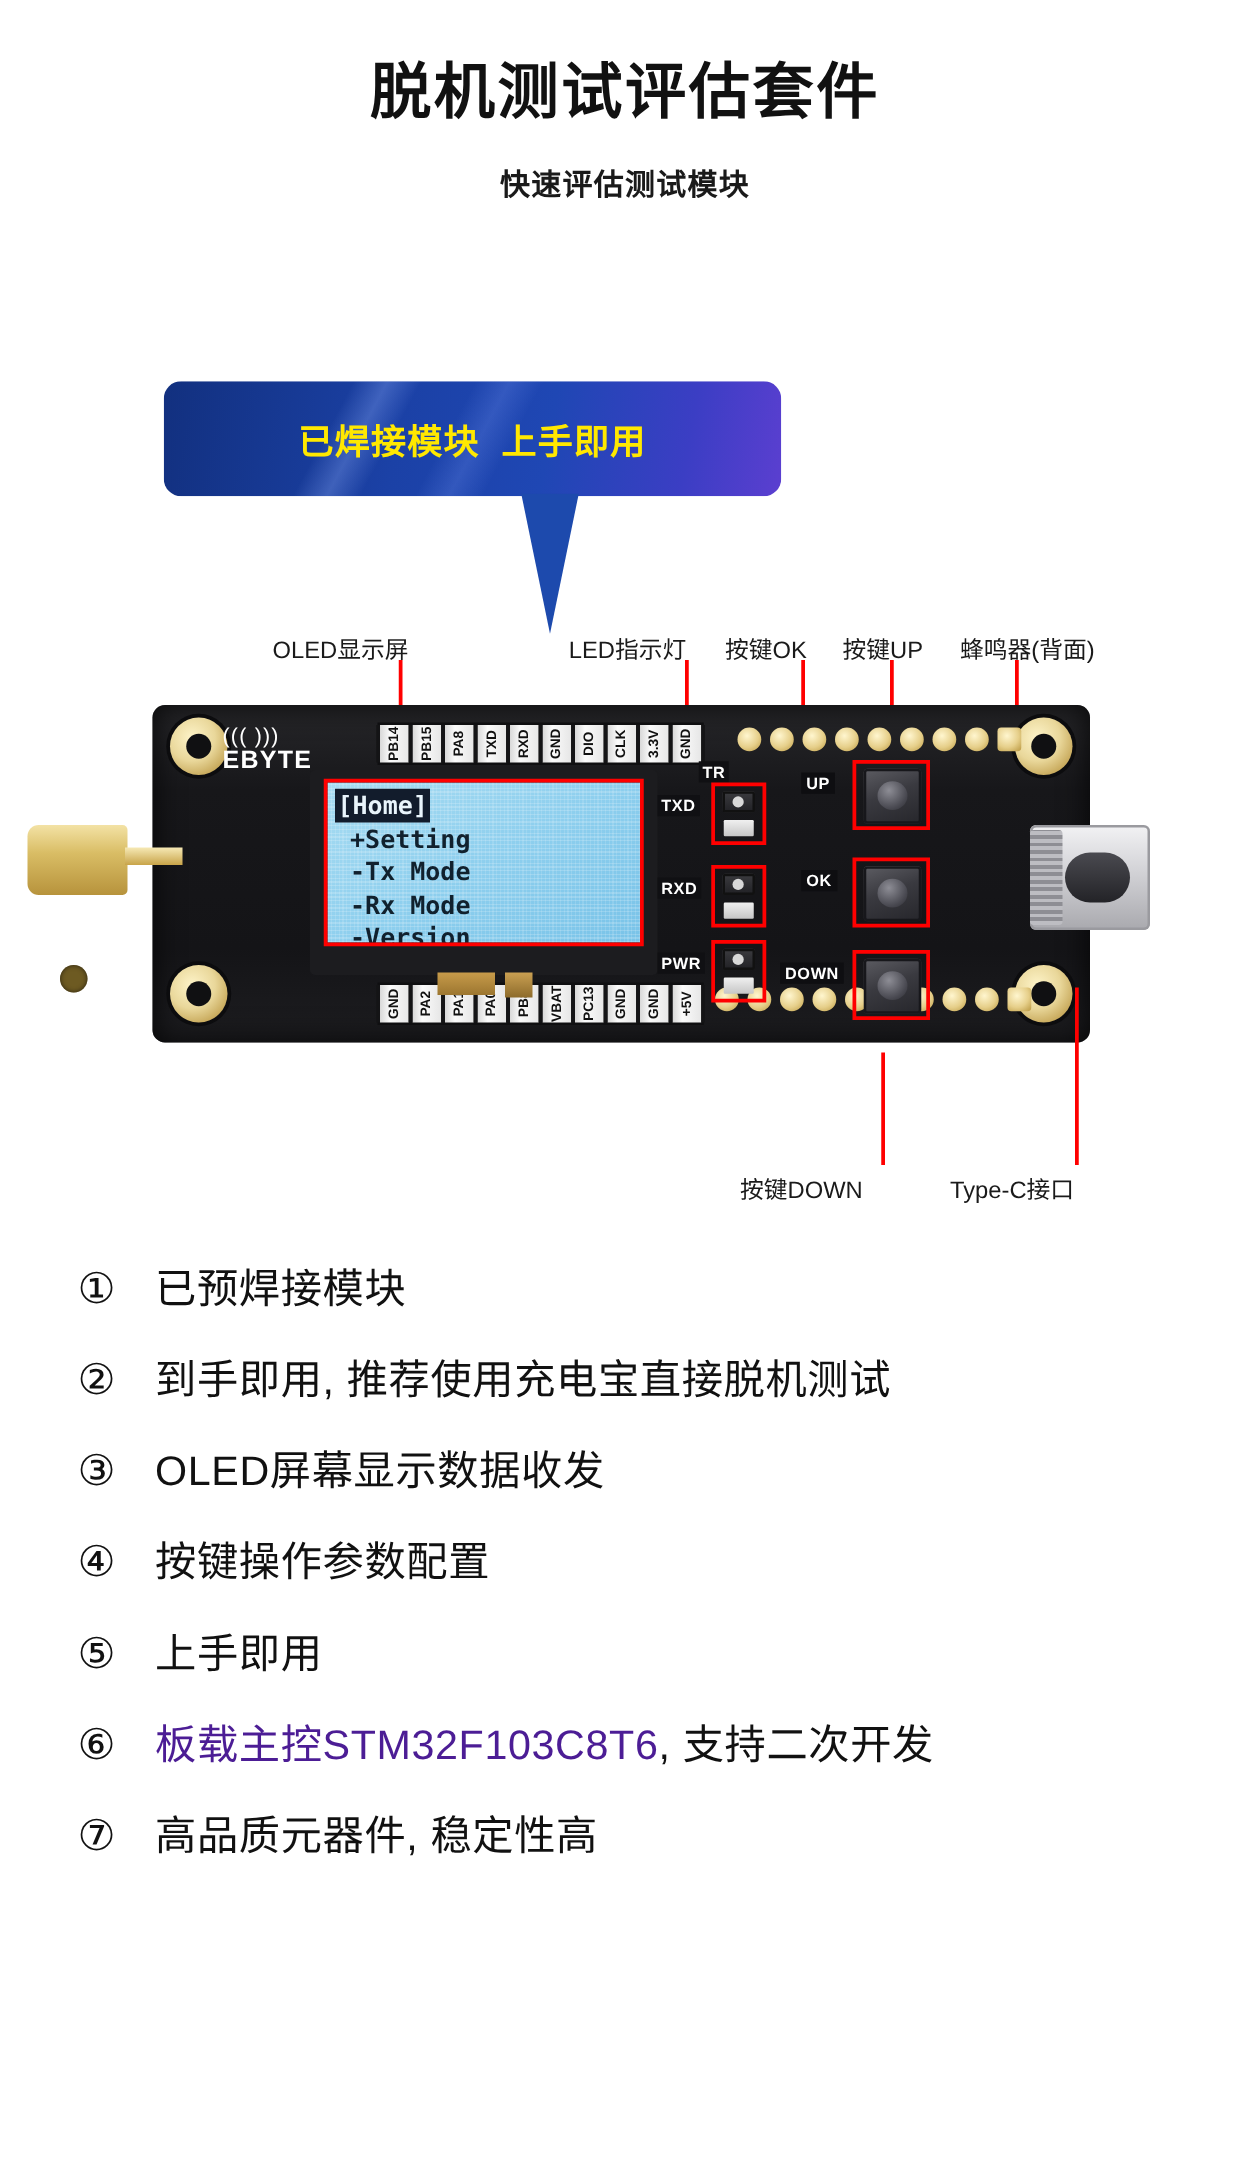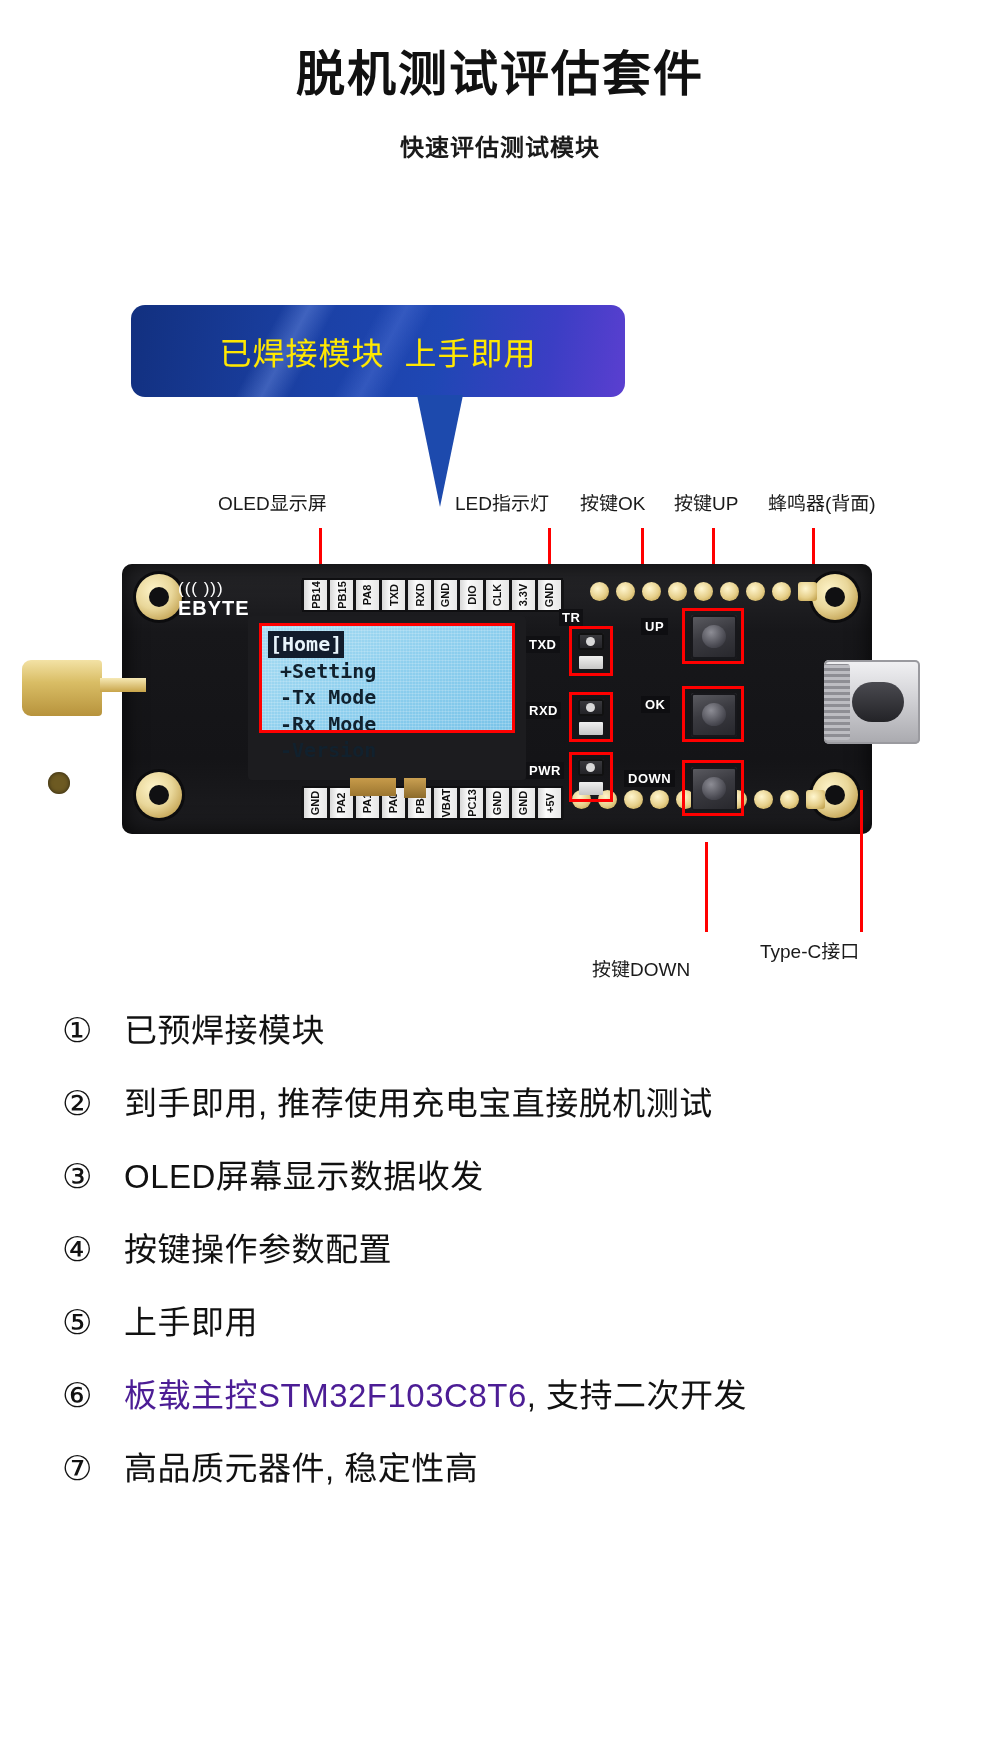--- a/index.html
+++ b/index.html
@@ -29,33 +29,33 @@
   .banner {
     position:absolute; left:131px; top:0; width:494px; height:92px;
     border-radius:14px;
     background:
       linear-gradient(118deg, rgba(255,255,255,0.00) 28%, rgba(150,180,255,0.30) 33%, rgba(255,255,255,0.00) 38%),
       linear-gradient(118deg, rgba(255,255,255,0.00) 46%, rgba(130,160,250,0.22) 51%, rgba(255,255,255,0.00) 56%),
       linear-gradient(100deg, #12307f 0%, #1b41a6 38%, #1f47b4 62%, #3b3ec4 84%, #5b3fd0 100%);
     display:flex; align-items:center; justify-content:center;
   }
   .banner-text {
-    color:#ffe800; font-size:32px; font-weight:normal; letter-spacing:1px;
+    color:#ffe800; font-size:28px; font-weight:bold; letter-spacing:1px;
     white-space:pre;
   }
   .banner-tail {
     position:absolute; left:417px; top:90px;
     width:0; height:0;
     border-left:23px solid transparent;
     border-right:23px solid transparent;
     border-top:112px solid #1d4aad;
   }
 
   
-  .labels-top { position:absolute; left:0; top:488px; width:832px; height:30px; }
+  .labels-top { position:absolute; left:0; top:504px; width:832px; height:30px; }
   .lbl {
     position:absolute; font-size:19px; color:#1a1a1a; white-space:nowrap;
   }
 
   
   .leader { position:absolute; background:#ff0000; }
 
   
   .board-area { position:absolute; left:0; top:556px; width:1000px; height:320px; }
   .board {
@@ -117,21 +117,21 @@
     background:radial-gradient(circle at 40% 35%, #fff6cf, #e6cf8a 55%, #b9973f 100%);
   }
   .pad.sq { border-radius:3px; }
 
   
   .oled-frame {
     position:absolute; left:126px; top:52px; width:278px; height:164px;
     background:#1c1c1f; border-radius:4px;
   }
   .oled-screen {
-    position:absolute; left:14px; top:10px; width:250px; height:104px;
+    position:absolute; left:14px; top:10px; width:250px; height:128px;
     background:
       repeating-linear-gradient(0deg, rgba(255,255,255,.18) 0 1px, rgba(0,0,0,0) 1px 3px),
       repeating-linear-gradient(90deg, rgba(255,255,255,.13) 0 1px, rgba(0,0,0,0) 1px 3px),
       linear-gradient(150deg,#a8dcf2 0%,#8ecfee 50%,#79c3e8 100%);
     outline:3px solid #ff0000;
     padding:5px 0 0 6px;
     font-family:"DejaVu Sans Mono","Liberation Mono",monospace;
     font-size:20px; font-weight:bold; color:#11212e; line-height:1.33;
   }
   .oled-line { white-space:pre; letter-spacing:0px; }
@@ -412,21 +412,21 @@
   <div class="sma-body" style="left:22px; top:104px;">
     <div class="sma-hole"></div>
   </div>
   <div class="sma-pin" style="left:100px; top:122px;"></div>
 </div>
 
 <div class="leader" style="left:705px; top:842px; width:3px; height:90px;"></div>
 <div class="leader" style="left:860px; top:790px; width:3px; height:142px;"></div>
 
 <div class="labels-bottom">
-  <div class="lbl" style="left:592px; top:0;margin-top:18px;">按键DOWN</div>
+  <div class="lbl" style="left:592px; top:0;">按键DOWN</div>
   <div class="lbl" style="left:760px; top:0;">Type-C接口</div>
 </div>
 
 <div class="features" id="feature-list">
     <div class="feat">
       <div class="feat-num">①</div>
       <div class="feat-text">已预焊接模块</div>
     </div>
     <div class="feat">
       <div class="feat-num">②</div>

